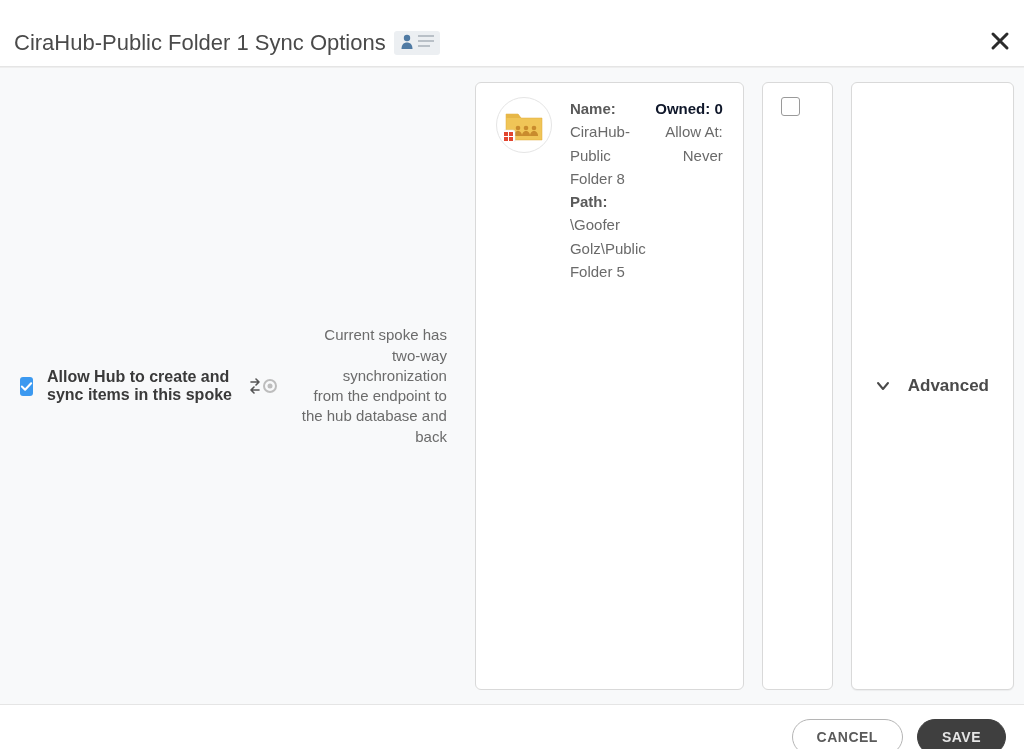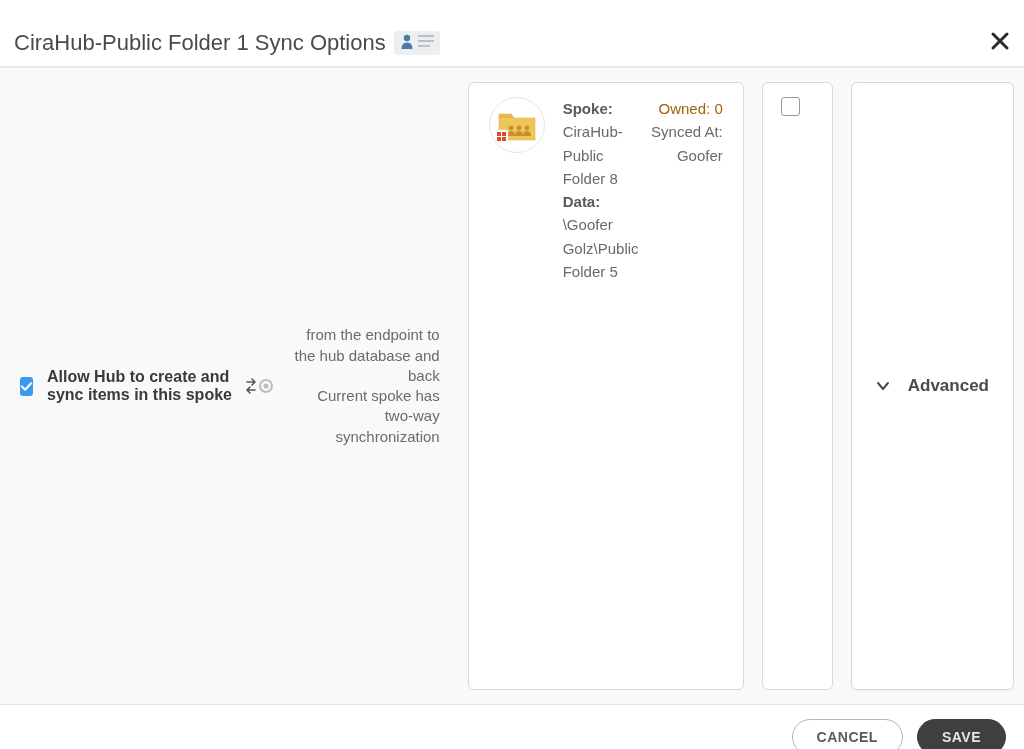--- a/index.html
+++ b/index.html
@@ -132,22 +132,22 @@
       font-weight: 700;
       color: #5a5a5a;
     }
     .info-right {
       text-align: right;
       font-size: 15px;
       color: #6a6a6a;
       line-height: 1.55;
     }
     .info-right .label {
-      font-weight: 400;
-      color: #a16207;
+      font-weight: 700;
+      color: #0f172a;
     }
     .checkbox-empty {
       width: 19px;
       height: 19px;
       border: 1.5px solid #9a9a9a;
       border-radius: 3px;
       display: inline-block;
       margin-right: 14px;
       cursor: pointer;
       vertical-align: middle;
@@ -241,22 +241,22 @@
       <div class="sync-desc-wrap">
         <span class="sync-icon">
           <svg width="28" height="20" viewBox="0 0 28 20">
             <path d="M1 6 L9 6 M6 3 L9 6 L6 9" stroke="#555" stroke-width="1.6" fill="none" stroke-linecap="round" stroke-linejoin="round"></path>
             <path d="M9 14 L1 14 M4 11 L1 14 L4 17" stroke="#555" stroke-width="1.6" fill="none" stroke-linecap="round" stroke-linejoin="round"></path>
             <circle cx="20" cy="10" r="6" fill="none" stroke="#bdbdbd" stroke-width="2"></circle>
             <circle cx="20" cy="10" r="2.5" fill="#bdbdbd"></circle>
           </svg>
         </span>
         <div class="sync-desc">
+          <div>Current spoke has two-way synchronization</div>
           <div>from the endpoint to the hub database and back</div>
-          <div>Current spoke has two-way synchronization</div>
         </div>
       </div>
     </div>
 
     <div class="card info-card">
       <div class="folder-icon-wrap">
         <svg width="40" height="34" viewBox="0 0 40 34">
           <path d="M2 6 L14 6 L17 10 L38 10 L38 32 L2 32 Z" fill="#f0c557" stroke="#e0a93a" stroke-width="0.5"></path>
           <path d="M2 6 L14 6 L17 10 L2 10 Z" fill="#e7b747"></path>
           <circle cx="14" cy="20" r="2.3" fill="#c98b2d"></circle>
@@ -267,36 +267,36 @@
           <path d="M26 28 C26 24.5 28 23 30 23 C32 23 34 24.5 34 28 Z" fill="#c98b2d"></path>
           <rect x="-2" y="22" width="13" height="13" rx="2" fill="#fff" stroke="#e0e0e0" stroke-width="0.5"></rect>
           <rect x="0" y="24" width="4" height="4" fill="#e2452f"></rect>
           <rect x="5" y="24" width="4" height="4" fill="#e2452f"></rect>
           <rect x="0" y="29" width="4" height="4" fill="#e2452f"></rect>
           <rect x="5" y="29" width="4" height="4" fill="#e2452f"></rect>
         </svg>
       </div>
       <div class="info-main">
         <div>
-          <span class="label">Spoke:</span>
+          <span class="label">Name:</span>
           <span>CiraHub-Public Folder 8</span>
         </div>
         <div>
-          <span class="label">Data:</span>
+          <span class="label">Path:</span>
           <span>\Goofer Golz\Public Folder 5</span>
         </div>
       </div>
       <div class="info-right">
         <div>
           <span class="label">Owned:</span>
           <span class="label">0</span>
         </div>
         <div>
-          <span>Synced At:</span>
-          <span>Goofer</span>
+          <span>Allow At:</span>
+          <span>Never</span>
         </div>
       </div>
     </div>
 
     <div class="card" style="padding:14px 18px;">
       <span class="checkbox-empty"></span>
     </div>
 
     <div class="card adv-card">
       <span class="chevron">

